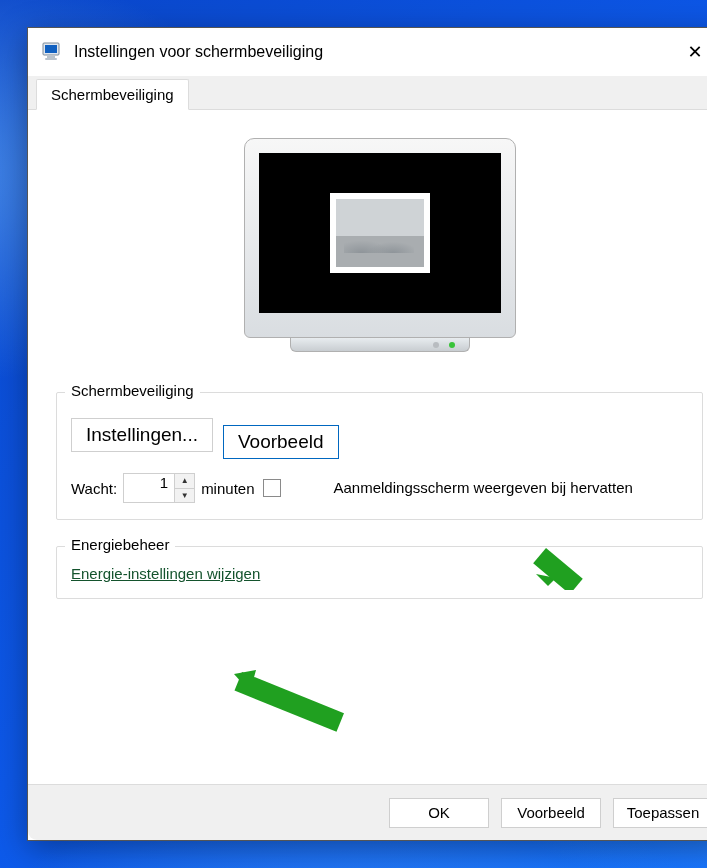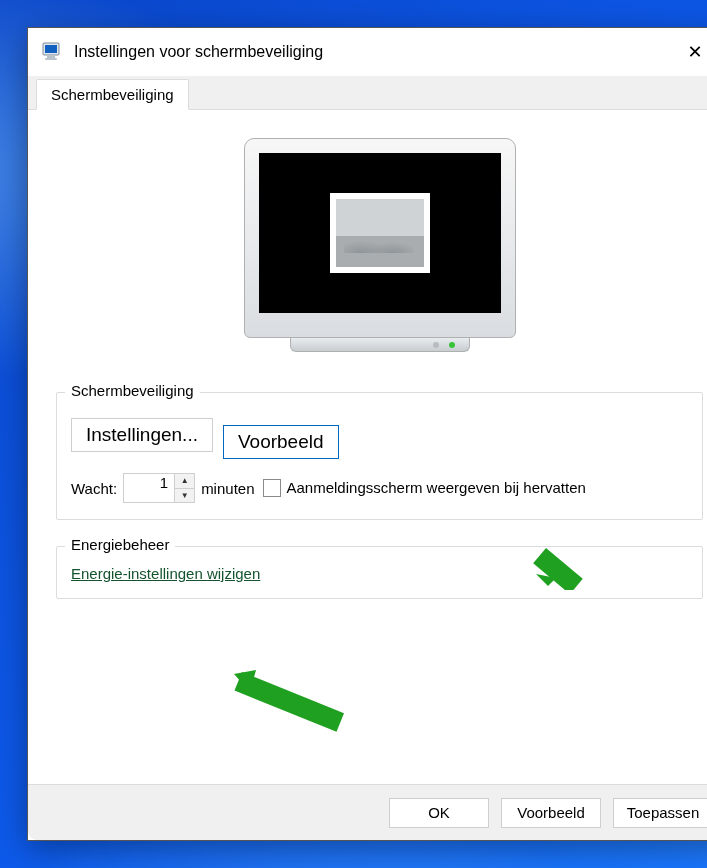--- a/index.html
+++ b/index.html
@@ -187,21 +187,21 @@
     border-bottom:1px solid #cfcfcf;
   }
   .spin-btn:last-child { border-bottom:none; }
   .chk {
     width:18px; height:18px;
     border:1px solid #8a8a8a;
     background:#fff;
     margin-left:2px;
     flex-shrink:0;
   }
-  .chk-label { line-height:1.25; }
+  .chk-label { line-height:1.25;margin-left:47px; }
   .para { margin:10px 0 12px 0; line-height:1.45; }
   .link { color:#14532d; text-decoration:underline; cursor:default; }
 
   .footer {
     border-top: 1px solid #dcdcdc;
     background:#f0f0f0;
     height: 56px;
     display:flex; align-items:center; justify-content:flex-end;
     gap:12px; padding: 0 18px;
     border-radius: 0 0 9px 9px;

